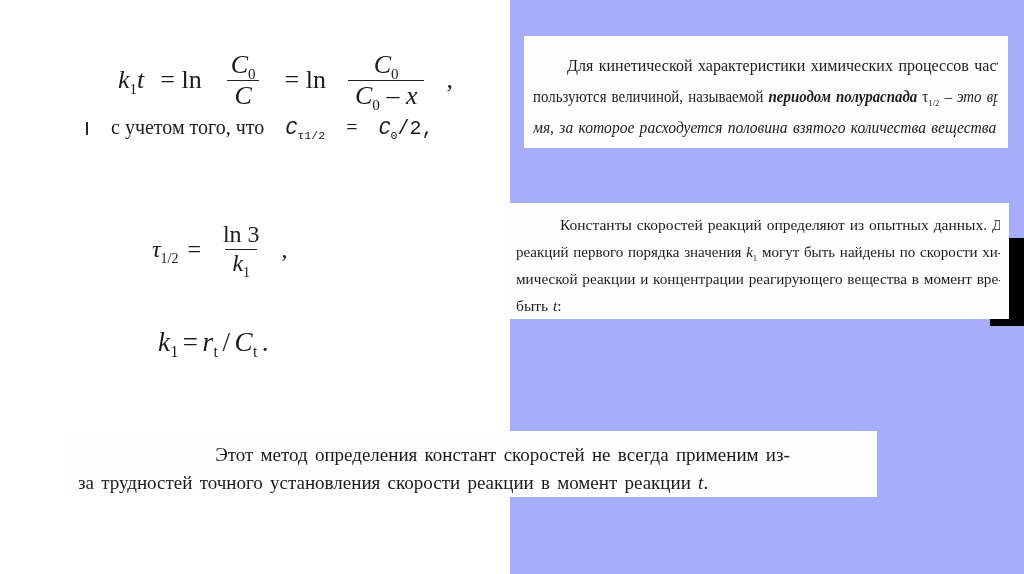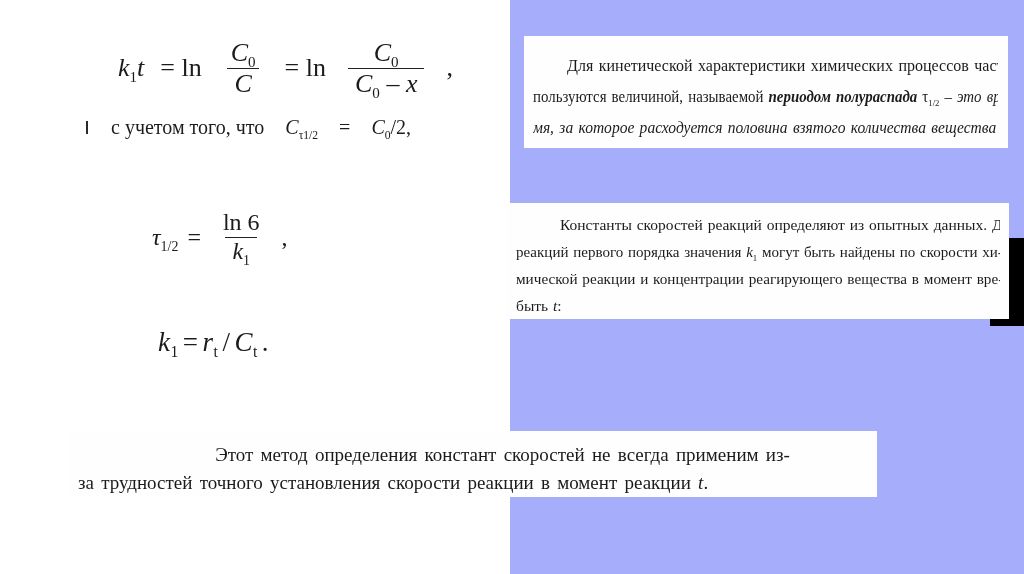--- a/index.html
+++ b/index.html
@@ -33,28 +33,28 @@
   #boxBottom .ln1{margin-left:64px;text-align:center;}
 
   .bi{font-weight:bold;font-style:italic;}
   .it{font-style:italic;}
   sub{font-size:58%;line-height:0;}
 
   
   .math{position:absolute;z-index:2;display:flex;align-items:center;font-style:italic;}
   .math .up{font-style:normal;}
   .math sub{font-style:normal;}
-  .frac{display:inline-flex;flex-direction:column;align-items:center;margin:4px 6px;justify-content:flex-end;}
+  .frac{display:inline-flex;flex-direction:column;align-items:center;margin:16px 6px;justify-content:flex-end;}
   .frac .num,.frac .den{padding:0 7px;line-height:1.15;}
   .frac .den{border-top:1.6px solid #222;}
 
   #f1{left:118px;top:34px;font-size:26px;gap:16px;}
   #cond{left:86px;top:116px;font-size:20px;gap:16px;align-items:baseline;}
   #cond .tick{display:inline-block;width:2px;height:13px;background:#2a2a2a;margin-right:7px;align-self:center;}
-  #cond .sp{margin:0 5px;}
+  #cond .sp{margin:0 5px;font-family:Liberation Mono, monospace;}
   #f2{left:152px;top:205px;font-size:24px;gap:9px;}
   #f3{left:158px;top:327px;font-size:27px;gap:4px;letter-spacing:.5px;}
 </style>
 </head>
 <body>
 
 <div id="stage">
 
   <div class="panel"></div>
   <div class="black-block"></div>
@@ -79,21 +79,21 @@
     <span class="up">с учетом того, что</span>
     <span class="sp"><span>C</span><sub>τ1/2</sub></span>
     <span class="up">=</span>
     <span class="sp"><span>C</span><sub>0</sub><span class="up">/2,</span></span>
   </div>
 
   <div class="math" id="f2">
     <span><span>τ</span><sub>1/2</sub></span>
     <span class="up">=</span>
     <span class="frac">
-      <span class="num up">ln 6</span>
+      <span class="num up">ln 3</span>
       <span class="den"><span>k</span><sub>1</sub></span>
     </span>
     <span class="up">,</span>
   </div>
 
   <div class="math" id="f3">
     <span><span>k</span><sub>1</sub></span>
     <span class="up">=</span>
     <span><span>r</span><sub class="it">t</sub></span>
     <span class="up">/</span>

